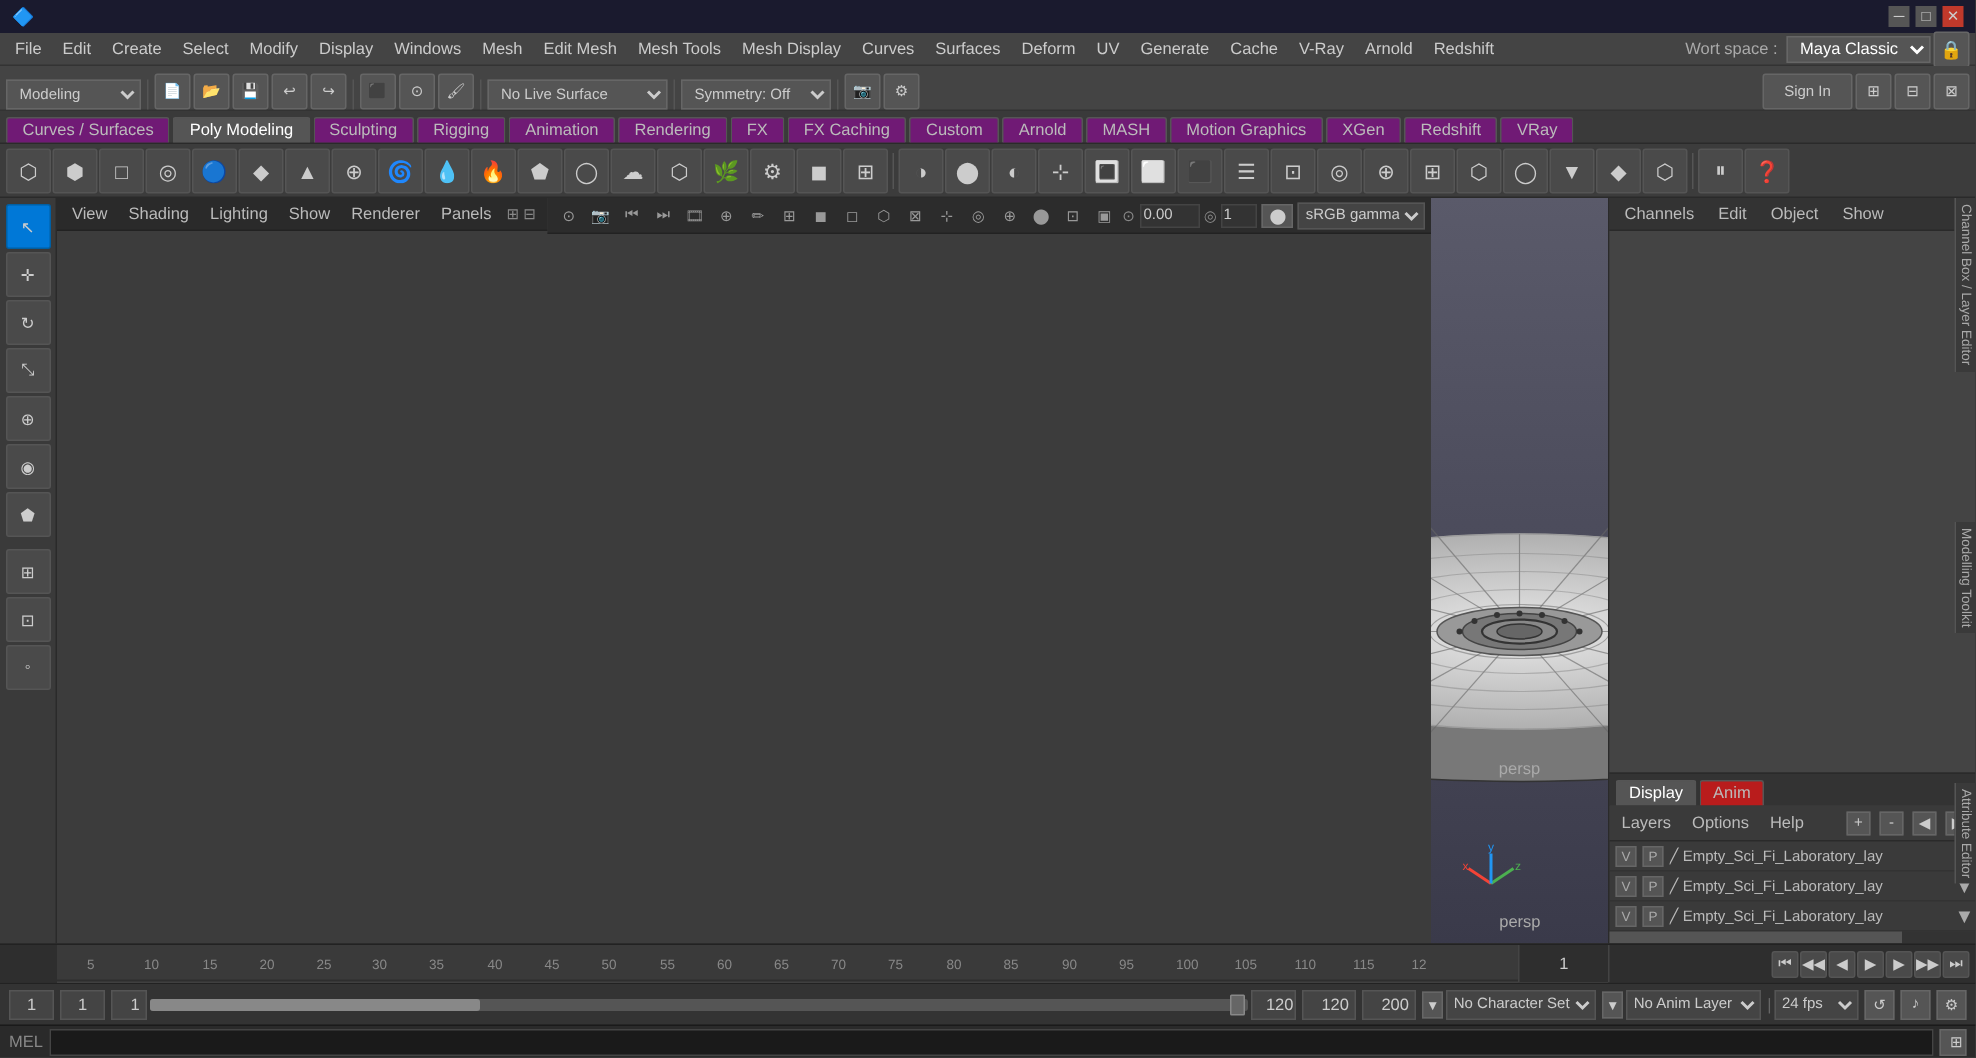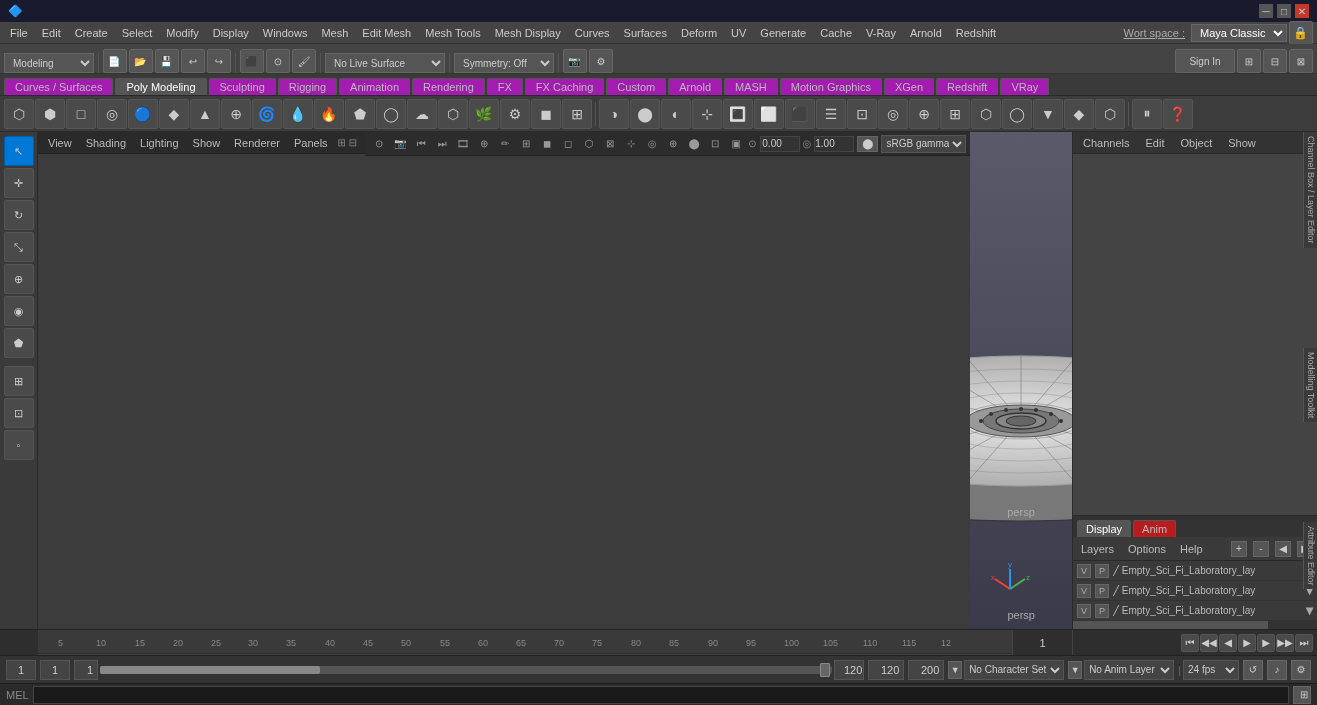--- a/index.html
+++ b/index.html
@@ -83,21 +83,21 @@
     #module-tabs {
       height: 22px;
       background: #3a3a3a;
       display: flex;
       align-items: flex-end;
       padding: 0 4px;
       border-bottom: 1px solid #2a2a2a;
     }
     .module-tab {
       padding: 2px 10px;
-      background: #a21caf;
+      background: #701a75;
       border: 1px solid #555;
       border-bottom: none;
       cursor: pointer;
       font-size: 11px;
       color: #bbb;
       margin-right: 2px;
       border-radius: 2px 2px 0 0;
     }
     .module-tab.active { background: #555; color: #fff; }
 
@@ -391,21 +391,21 @@
     <div class="menu-item">Curves</div>
     <div class="menu-item">Surfaces</div>
     <div class="menu-item">Deform</div>
     <div class="menu-item">UV</div>
     <div class="menu-item">Generate</div>
     <div class="menu-item">Cache</div>
     <div class="menu-item">V-Ray</div>
     <div class="menu-item">Arnold</div>
     <div class="menu-item">Redshift</div>
     <div style="flex:1"></div>
-    <span style="color:#aaa; font-size:11px; margin-right:4px;text-decoration:underline;">Wort space :</span>
+    <span style="color:#aaa; font-size:11px; margin-right:4px;">Wort space :</span>
     <select class="workspace-dropdown">
       <option>Maya Classic</option>
     </select>
     <button class="toolbar-btn" style="font-size:12px;">🔒</button>
   </div>
 
   <div id="main-toolbar">
     <select class="toolbar-dropdown" style="width:90px;">
       <option>Modeling</option>
     </select>
@@ -546,21 +546,21 @@
           <button class="vp-btn">⊹</button>
           <button class="vp-btn">◎</button>
           <button class="vp-btn">⊕</button>
           <button class="vp-btn">⬤</button>
           <button class="vp-btn">⊡</button>
           <button class="vp-btn">▣</button>
           <div style="flex:1"></div>
           <span style="color:#888; font-size:10px; margin-right:2px;">⊙</span>
           <input type="number" value="0.00" style="width: 40px; background: rgb(51, 51, 51); border: 1px solid rgb(68, 68, 68); color: rgb(204, 204, 204); font-size: 10px; height: 16px; text-align: center;">
           <span style="color:#888; font-size:10px; margin: 0 2px;">◎</span>
-          <input type="number" value="1.00" style="width: 40px; background: rgb(51, 51, 51); border: 1px solid rgb(68, 68, 68); color: rgb(204, 204, 204); font-size: 10px; height: 16px; text-align: left;">
+          <input type="number" value="1.00" style="width: 24px; background: rgb(51, 51, 51); border: 1px solid rgb(68, 68, 68); color: rgb(204, 204, 204); font-size: 10px; height: 16px; text-align: right;">
           <span style="background:#555; color:#ccc; font-size:10px; padding:0 4px; height:16px; display:flex; align-items:center; margin: 0 2px; border:1px solid #666; cursor:pointer;">⬤</span>
           <select style="background:#444; border:1px solid #555; color:#ccc; font-size:10px; height:18px;">
             <option>sRGB gamma</option>
           </select>
         </div>
 
         <div id="viewport-canvas">
 
           <svg width="500" height="320" viewBox="0 0 500 320" style="position:absolute;">
             <defs>

